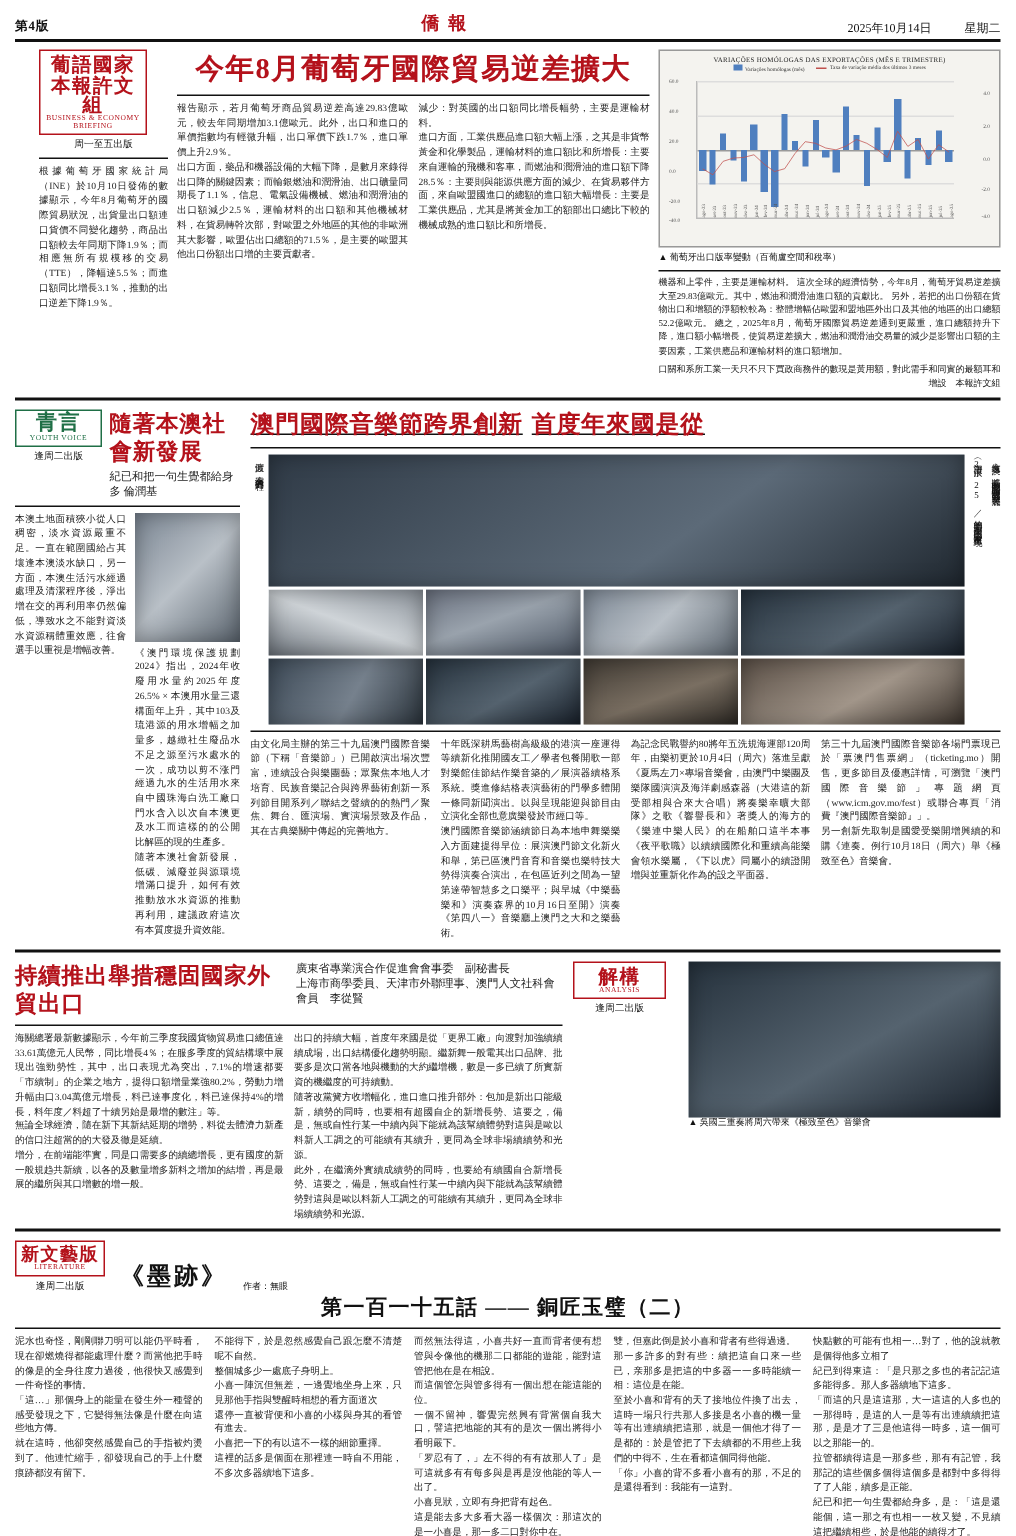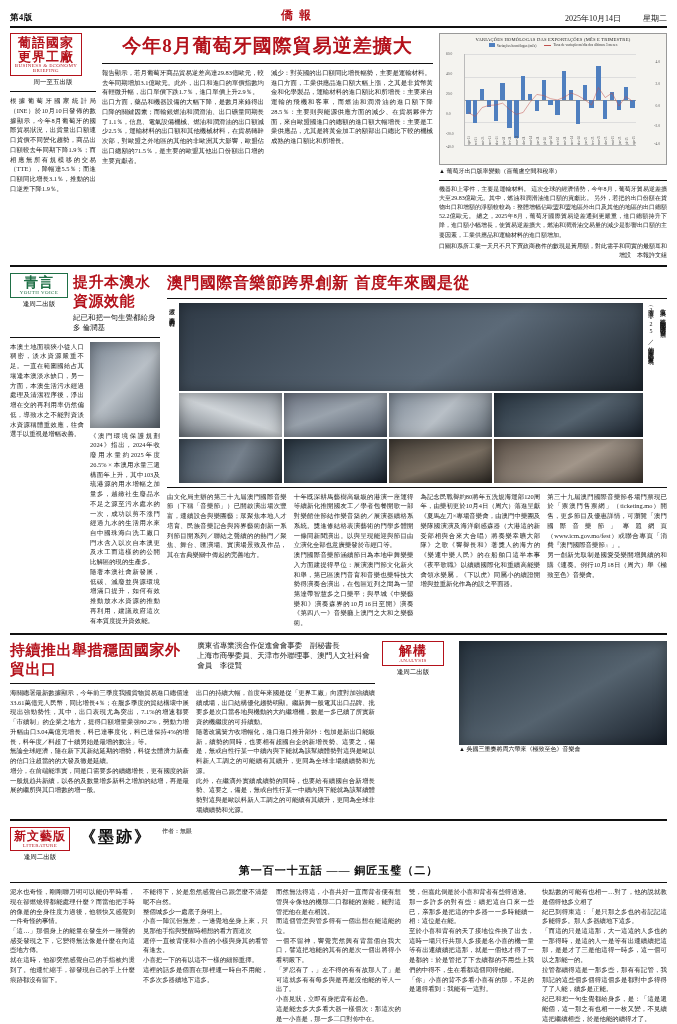--- a/index.html
+++ b/index.html
@@ -39,21 +39,21 @@
   
   .col { font-size:6.4px; line-height:1.52; text-align:justify; color:#1a1a1a; }
 
   
   .photo { position:relative; overflow:hidden; background:#8a9099; }
   .ph-cap { font-size:6px; color:#111; margin-top:1px; line-height:1.3; }
   .vcap { writing-mode: vertical-rl; text-orientation: upright; font-size:6px; letter-spacing:1px; }
 
   
   .top-story { display:flex; gap:6px; margin-top:5px; }
-  .top-left { width:86px; }
+  .top-left { width:86px;margin-left:16px; }
   .top-mid { flex:1; }
   .top-right { width:228px; }
 
   .chart-box { border:1px solid #999; background:#f4f3ef; padding:3px 4px 2px 4px; }
   .chart-title { font-size:4.6px; text-align:center; color:#222; letter-spacing:0.2px; }
   .chart-area { position:relative; height:112px; margin-top:2px; }
   .chart-plot { position:absolute; left:20px; right:26px; top:4px; bottom:16px; border-left:0.5px solid #bbb; border-bottom:0.5px solid #bbb; }
   .gridline { position:absolute; left:0; right:0; height:0.5px; background:#ddd; }
   .zeroline { position:absolute; left:0; right:0; height:0.5px; background:#9a9a9a; }
   .bars { position:absolute; left:0; right:0; top:0; bottom:0; display:flex; align-items:flex-start; }
@@ -75,23 +75,23 @@
 
   
   .mgrid { display:flex; gap:2px; }
   .mgrid .cellw { display:flex; flex-direction:column; gap:2px; }
 
   
   .bottom { display:flex; gap:7px; margin-top:6px; }
 
   
   .lit { margin-top:6px; }
-  .lit-head { display:flex; align-items:flex-start; gap:10px; }
+  .lit-head { display:flex; align-items:flex-end; gap:10px; }
   .lit-title { font-size:16px; font-weight:bold; letter-spacing:2px; }
-  .lit-sub { font-size:11px; font-weight:bold; letter-spacing:1px; }
+  .lit-sub { font-size:14px; font-weight:bold; letter-spacing:1px; }
   .lit-cols { display:flex; gap:8px; margin-top:4px; }
   .lit-cols .c { flex:1; }
 
   .tiny { font-size:6px; }
 
   
   .f1 { background: linear-gradient(160deg,#6b7280 0%,#9aa3ad 45%,#4b5563 100%); }
   .f2 { background: linear-gradient(145deg,#2f3a46 0%,#5c6a78 60%,#1f272f 100%); }
   .f3 { background: linear-gradient(135deg,#7c8794 0%,#b9c0c7 50%,#5d6771 100%); }
   .f4 { background: linear-gradient(120deg,#3d4a57 0%,#76818d 55%,#2b343c 100%); }
@@ -113,21 +113,21 @@
       <div>2025年10月14日</div>
       <div>星期二</div>
     </div>
   </div>
 
   <div class="top-story">
 
     <div class="top-left">
       <div class="logo-box">
         <div class="cn">葡語國家</div>
-        <div class="cn">更界工廠</div>
+        <div class="cn">本報許文組</div>
         <div class="en">BUSINESS &amp; ECONOMY BRIEFING</div>
       </div>
       <div class="logo-cap">周一至五出版</div>
       <div class="hr-thin"></div>
       <div class="col">根據葡萄牙國家統計局（INE）於10月10日發佈的數據顯示，今年8月葡萄牙的國際貿易狀況，出貨量出口額連口貨價不同變化趨勢，商品出口額較去年同期下降1.9％；而相應無所有規模移的交易（TTE），降幅達5.5％；而進口額同比增長3.1％，推動的出口逆差下降1.9％。</div>
     </div>
 
     <div class="top-mid">
       <div class="h-main">今年8月葡萄牙國際貿易逆差擴大</div>
       <div class="hr-thin"></div>
@@ -292,37 +292,37 @@
     <div class="mid-l">
       <div style="display:flex; align-items:flex-start; gap:5px;">
         <div>
           <div class="logo-box" style="width:58px; border-color:#1f6f46;">
             <div class="cn" style="color:#1f6f46; font-size:14px;">青言</div>
             <div class="en" style="color:#1f6f46;">YOUTH VOICE</div>
           </div>
           <div class="logo-cap" style="width:58px;">逢周二出版</div>
         </div>
         <div style="flex:1;">
-          <div class="h-sec">提升本澳水資源效能</div>
+          <div class="h-sec">隨著本澳社會新發展</div>
           <div class="sub" style="margin-top:2px;">紀已和把一句生覺都給身多 倫潤基</div>
         </div>
       </div>
       <div class="hr-thin"></div>
       <div style="display:flex; gap:6px;">
         <div class="col" style="flex:1;">本澳土地面積狹小從人口稠密，淡水資源嚴重不足。一直在範圍國給占其壤逢本澳淡水缺口，另一方面，本澳生活污水經過處理及清潔程序後，淨出增在交的再利用率仍然偏低，導致水之不能對資淡水資源稱體重效應，往會選手以重視是增幅改善。</div>
         <div style="width:70px;">
           <div class="photo f3 vig" style="height:86px;"></div>
           <div class="col" style="margin-top:3px; white-space:pre-line;">《澳門環境保護規劃2024》指出，2024年收廢用水量約2025年度26.5% × 本澳用水量三還構面年上升，其中103及琉港源的用水增幅之加量多，越緻社生廢品水不足之源至污水處水的一次，成功以剪不涨門經過九水的生活用水來自中國珠海白洗工廠口門水含入以次自本澳更及水工而這樣的的公開比解區的現的生產多。
 隨著本澳社會新發展，低碳、減廢並與源環境增滿口提升，如何有效推動放水水資源的推動再利用，建議政府這次有本質度提升資效能。</div>
         </div>
       </div>
     </div>
 
     <div class="mid-r">
-      <div style="display:flex; align-items:flex-end; gap:6px;">
+      <div style="display:flex; align-items:flex-end; gap:6px;text-decoration:underline;">
         <div class="h-sec2">澳門國際音樂節跨界創新</div>
         <div class="h-sec2">首度年來國是從</div>
       </div>
       <div class="hr-thin"></div>
 
       <div style="display:flex; gap:3px;">
         <div class="vcap">渡假／演奏者的日程</div>
         <div style="flex:1;">
 
           <div class="photo f2 vig" style="height:88px;"></div>

